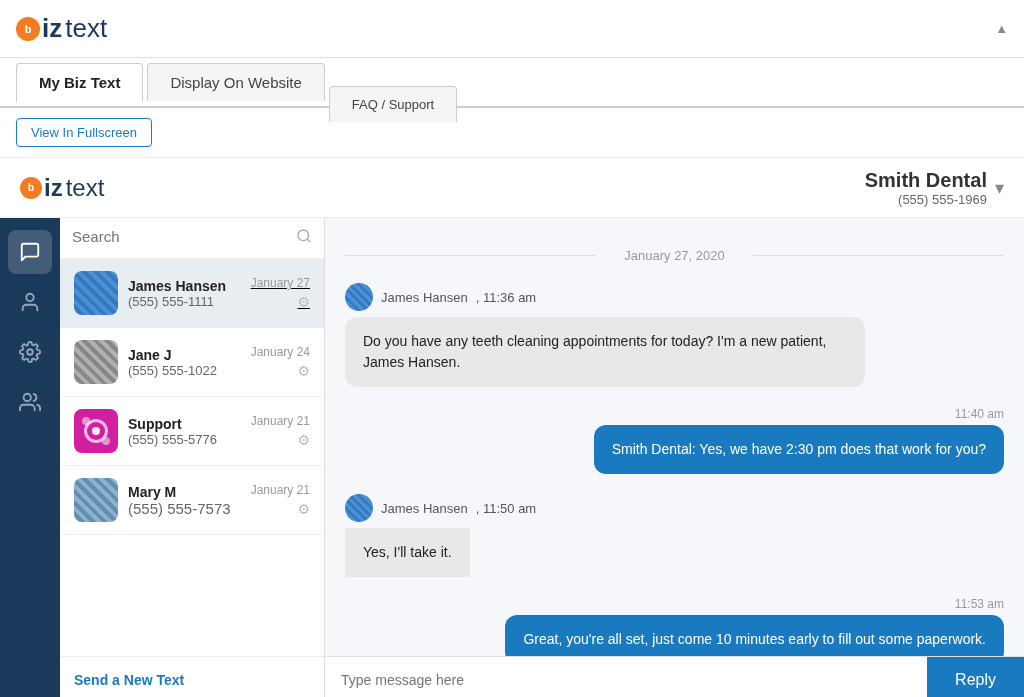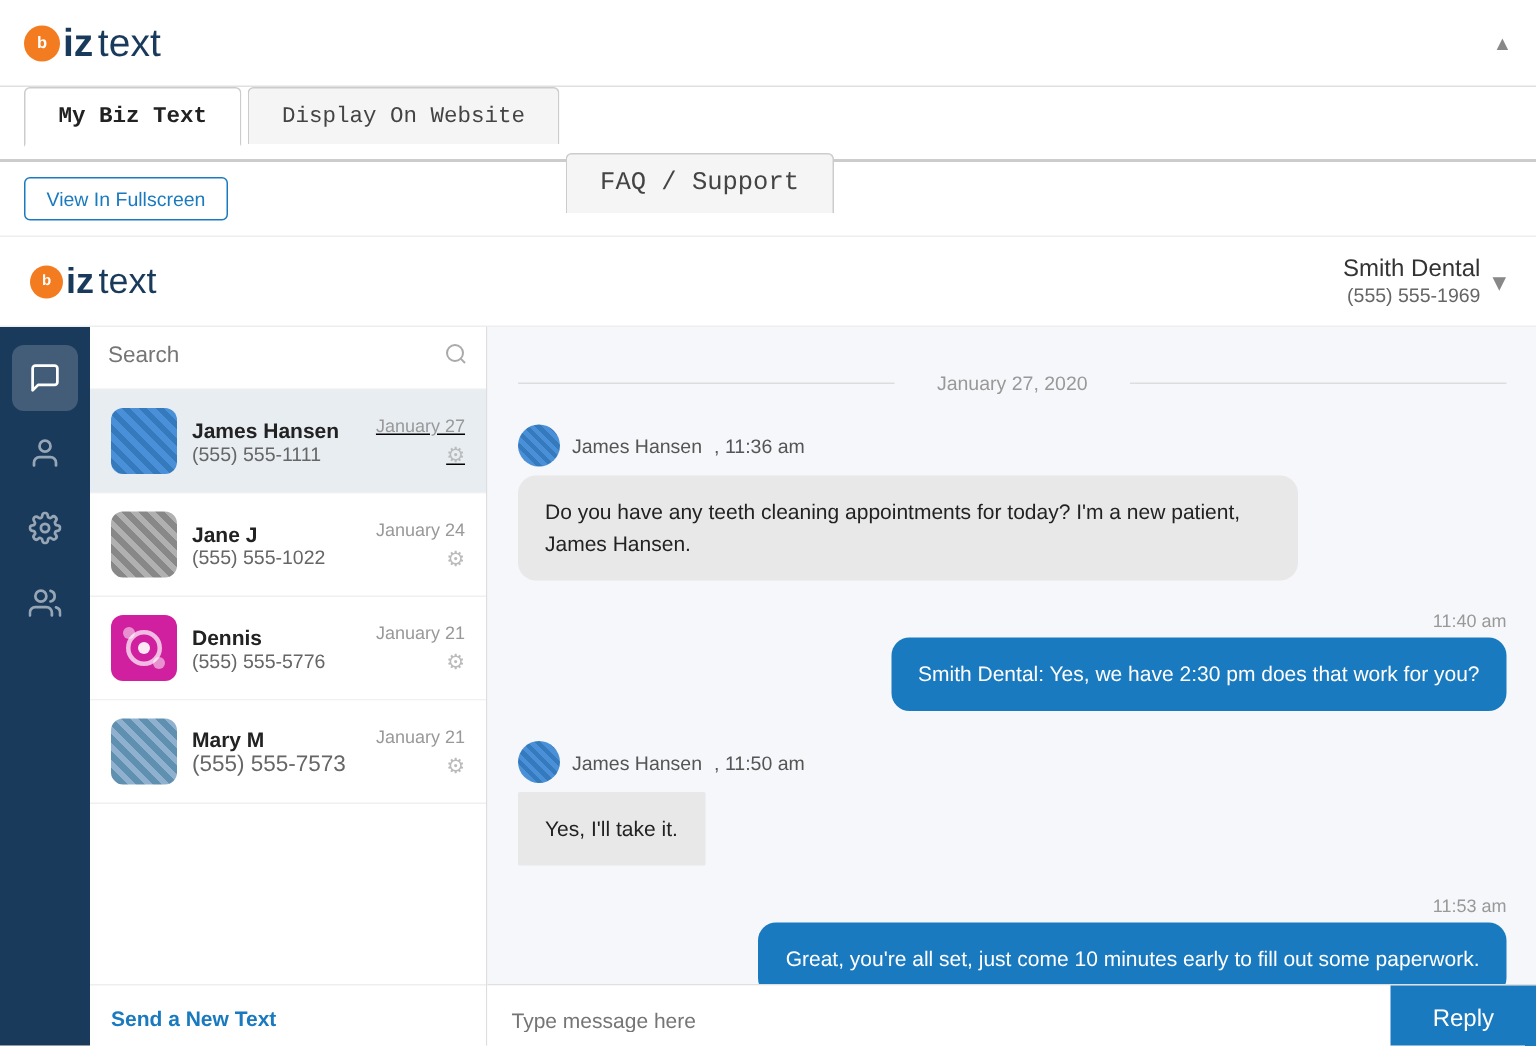--- a/index.html
+++ b/index.html
@@ -12,43 +12,43 @@
   <div style="display:flex;align-items:center;">
     <span style="display:inline-flex;align-items:center;justify-content:center;width:24px;height:24px;background:#f47c20;border-radius:50%;margin-right:2px;">
       <span style="color:#fff;font-size:11px;font-weight:bold;">b</span>
     </span>
     <span style="font-size:26px;font-weight:700;color:#1a3a5c;">iz</span>
     <span style="font-size:26px;font-weight:300;color:#1a3a5c;margin-left:3px;">text</span>
   </div>
   <span style="margin-left:auto;color:#888;font-size:13px;cursor:pointer;">▲</span>
 </div>
 
-<div style="display:flex;border-bottom:2px solid #ccc;padding:0 16px;height:50px;align-items:flex-start;background:#fff;font-family:Liberation Mono, monospace;">
+<div style="display:flex;border-bottom:2px solid #ccc;padding:0 16px;height:50px;align-items:center;background:#fff;">
   <div style="padding:10px 22px;border:1px solid #ccc;border-bottom:2px solid #fff;margin-right:4px;font-size:15px;cursor:pointer;background:#fff;color:#222;border-radius:4px 4px 0 0;font-weight:600;margin-bottom:-2px;">My Biz Text</div>
   <div style="padding:10px 22px;border:1px solid #ccc;border-bottom:none;margin-right:4px;font-size:15px;cursor:pointer;background:#f5f5f5;color:#444;border-radius:4px 4px 0 0;">Display On Website</div>
-  <div style="padding:10px 22px;border:1px solid #ccc;border-bottom:none;margin-right:4px;font-size:17px;cursor:pointer;background:#f5f5f5;color:#444;border-radius:4px 4px 0 0;margin-top:44px;">FAQ / Support</div>
+  <div style="padding:10px 22px;border:1px solid #ccc;border-bottom:none;margin-right:4px;font-size:13px;cursor:pointer;background:#f5f5f5;color:#444;border-radius:4px 4px 0 0;margin-top:44px;">FAQ / Support</div>
 </div>
 
 <div style="padding:10px 16px;border-bottom:1px solid #eee;background:#fff;">
   <button style="border:1px solid #1a7abf;color:#1a7abf;background:#fff;padding:6px 14px;border-radius:4px;font-size:13px;cursor:pointer;">View In Fullscreen</button>
 </div>
 
 <div style="display:flex;flex-direction:column;height:calc(697px - 58px - 50px - 44px);border-top:none;">
 
   <div style="display:flex;align-items:center;padding:8px 20px;border-bottom:1px solid #eee;height:60px;background:#fff;">
     <div style="display:flex;align-items:center;">
       <span style="display:inline-flex;align-items:center;justify-content:center;width:22px;height:22px;background:#f47c20;border-radius:50%;margin-right:2px;">
         <span style="color:#fff;font-size:10px;font-weight:bold;">b</span>
       </span>
       <span style="font-size:24px;font-weight:700;color:#1a3a5c;">iz</span>
       <span style="font-size:24px;font-weight:300;color:#1a3a5c;margin-left:3px;">text</span>
     </div>
     <div style="margin-left:auto;text-align:right;display:flex;align-items:center;gap:8px;">
       <div>
-        <div style="font-size:16px;color:#333;font-weight:400;">Smith Dental</div>
+        <div style="font-size:20px;color:#333;font-weight:700;">Smith Dental</div>
         <div style="font-size:13px;color:#666;">(555) 555-1969</div>
       </div>
       <span style="font-size:18px;color:#888;cursor:pointer;">▾</span>
     </div>
   </div>
 
   <div style="display:flex;flex:1;overflow:hidden;">
 
     <div style="width:60px;background:#1a3a5c;display:flex;flex-direction:column;align-items:center;padding-top:12px;gap:6px;">
       <div style="width:44px;height:44px;display:flex;align-items:center;justify-content:center;border-radius:8px;cursor:pointer;background:rgba(255,255,255,0.18);color:#fff;font-size:20px;">
@@ -117,21 +117,21 @@
         </div>
 
         <div style="display:flex;align-items:center;gap:10px;padding:12px 14px;border-bottom:1px solid #f0f0f0;cursor:pointer;background:#fff;">
           <div style="width:44px;height:44px;border-radius:8px;flex-shrink:0;background:#d020a0;position:relative;overflow:hidden;">
             <div style="position:absolute;top:50%;left:50%;transform:translate(-50%,-50%);width:24px;height:24px;border:3px solid rgba(255,255,255,0.7);border-radius:50%;"></div>
             <div style="position:absolute;top:50%;left:50%;transform:translate(-50%,-50%);width:8px;height:8px;background:rgba(255,255,255,0.9);border-radius:50%;"></div>
             <div style="position:absolute;top:8px;left:8px;width:8px;height:8px;background:rgba(255,255,255,0.5);border-radius:50%;"></div>
             <div style="position:absolute;bottom:8px;right:8px;width:8px;height:8px;background:rgba(255,255,255,0.5);border-radius:50%;"></div>
           </div>
           <div style="flex:1;min-width:0;">
-            <div style="font-size:14px;font-weight:600;color:#222;">Dennis</div>
+            <div style="font-size:14px;font-weight:600;color:#222;">Support</div>
             <div style="font-size:13px;color:#666;">(555) 555-5776</div>
           </div>
           <div style="display:flex;flex-direction:column;align-items:flex-end;gap:4px;">
             <span style="font-size:12px;color:#999;">January 21</span>
             <span style="color:#bbb;font-size:14px;cursor:pointer;">⚙</span>
           </div>
         </div>
 
         <div style="display:flex;align-items:center;gap:10px;padding:12px 14px;border-bottom:1px solid #f0f0f0;cursor:pointer;background:#fff;">
           <div style="width:44px;height:44px;border-radius:8px;flex-shrink:0;background:repeating-linear-gradient(45deg,#90b0d0 0,#90b0d0 4px,#6090b0 4px,#6090b0 8px);"></div>

